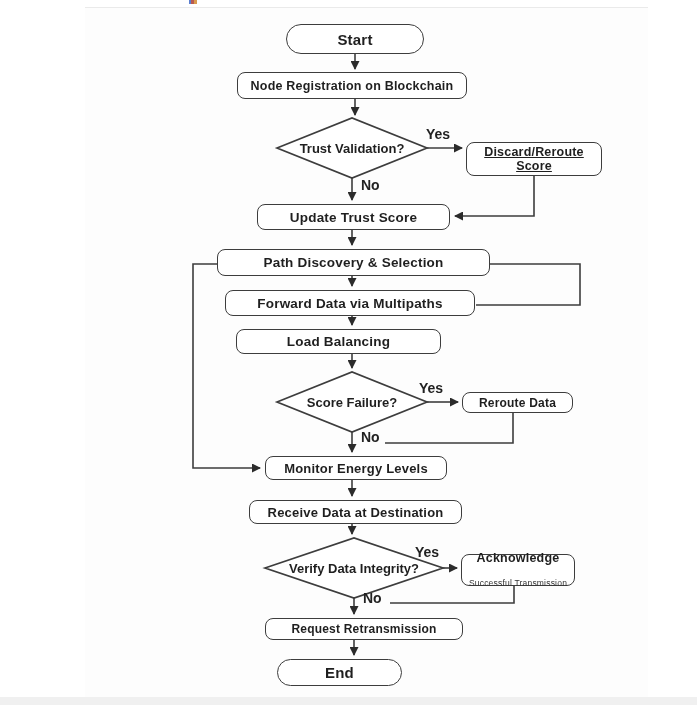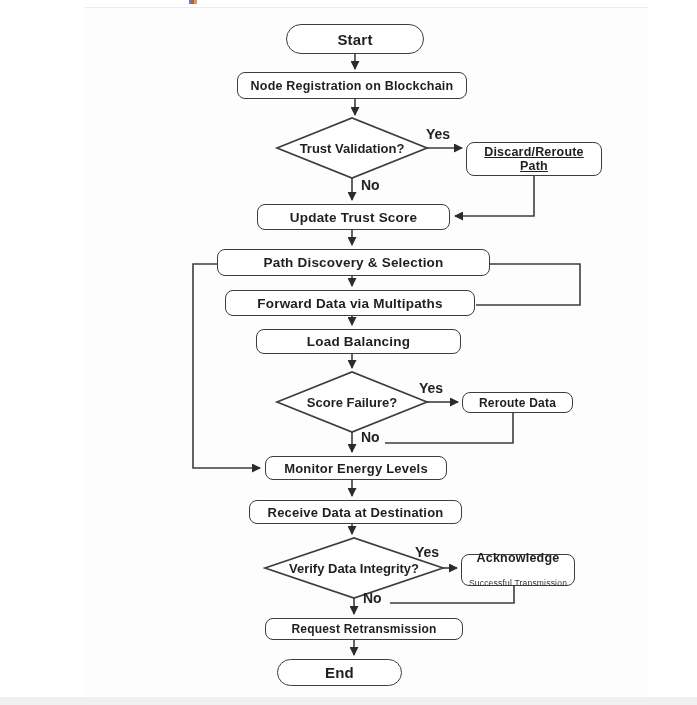--- a/index.html
+++ b/index.html
@@ -78,32 +78,32 @@
   </div>
   <div class="node stadium" style="left:286px;top:24px;width:138px;height:30px;font-size:15px;">
     <span>Start</span>
   </div>
 
   <div class="node rect" style="left:237px;top:72px;width:230px;height:27px;font-size:12.5px;">
     <span>Node Registration on Blockchain</span>
   </div>
   <div class="node rect" style="left:466px;top:142px;width:136px;height:34px;font-size:12.5px;line-height:1.15;flex-direction:column;text-decoration:underline;">
     <span>Discard/Reroute</span>
-    <span>Path</span>
+    <span>Score</span>
   </div>
   <div class="node rect" style="left:257px;top:204px;width:193px;height:26px;font-size:13.5px;">
     <span>Update Trust Score</span>
   </div>
   <div class="node rect" style="left:217px;top:249px;width:273px;height:27px;font-size:13.5px;">
     <span>Path Discovery &amp; Selection</span>
   </div>
   <div class="node rect" style="left:225px;top:290px;width:250px;height:26px;font-size:13.5px;">
     <span>Forward Data via Multipaths</span>
   </div>
-  <div class="node rect" style="left:256px;top:329px;width:205px;height:25px;font-size:13.5px;text-align:center;">
+  <div class="node rect" style="left:236px;top:329px;width:205px;height:25px;font-size:13.5px;text-align:center;">
     <span>Load Balancing</span>
   </div>
   <div class="node rect" style="left:462px;top:392px;width:111px;height:21px;font-size:12px;">
     <span>Reroute Data</span>
   </div>
   <div class="node rect" style="left:265px;top:456px;width:182px;height:24px;font-size:13px;">
     <span>Monitor Energy Levels</span>
   </div>
   <div class="node rect" style="left:249px;top:500px;width:213px;height:24px;font-size:13px;">
     <span>Receive Data at Destination</span>

